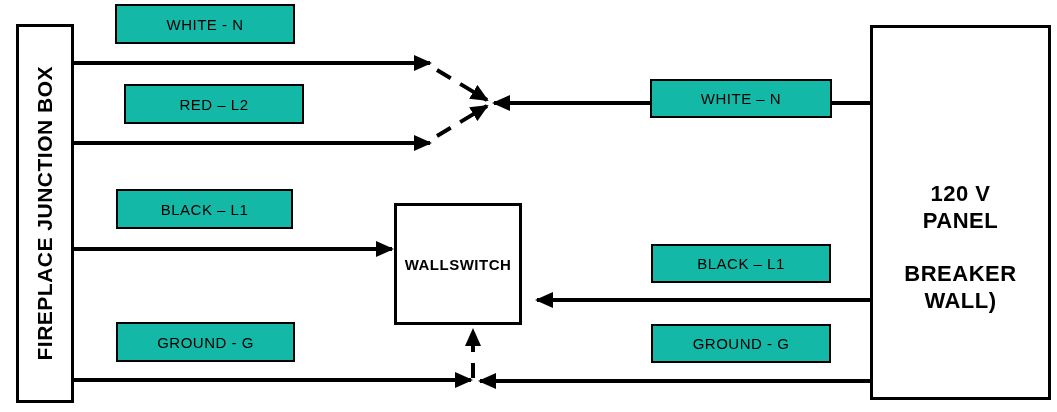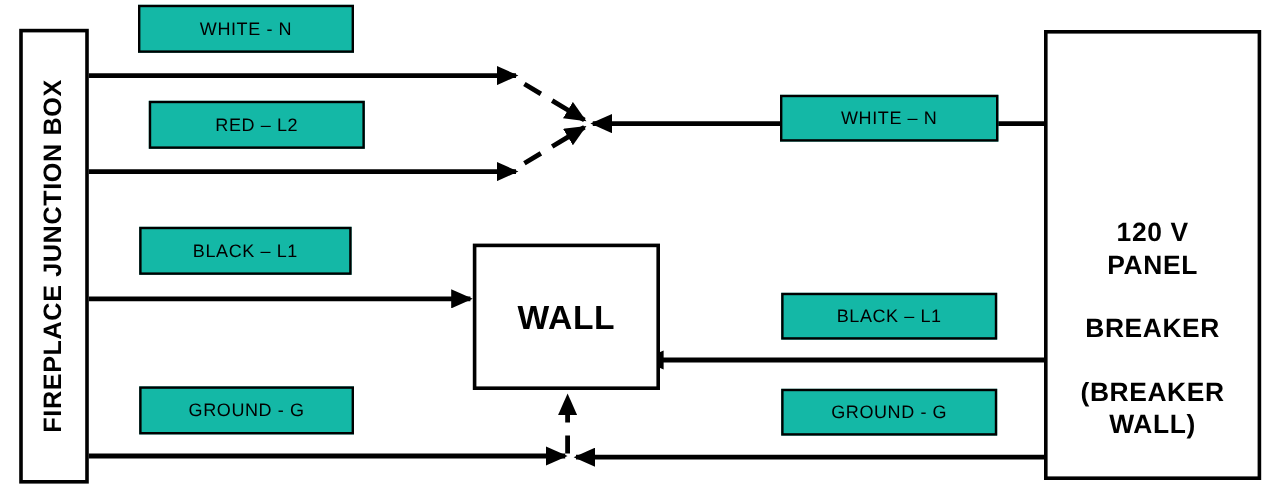--- a/index.html
+++ b/index.html
@@ -65,31 +65,31 @@
     font-size: 21px;
     letter-spacing: 0.5px;
     white-space: nowrap;
   }
 
   
   .wall-switch-box {
     position: absolute;
     left: 394px;
     top: 203px;
-    width: 156px;
+    width: 128px;
     height: 122px;
     box-sizing: border-box;
     border: 3px solid #000000;
     background: #ffffff;
     display: flex;
     flex-direction: row;
     align-items: center;
     justify-content: center;
     font-weight: 700;
-    font-size: 28px;
+    font-size: 15px;
     line-height: 27px;
     letter-spacing: 0.5px;
   }
 
   
   .power-box {
     position: absolute;
     left: 870px;
     top: 25px;
     width: 181px;
@@ -145,23 +145,23 @@
   <div class="lbl lbl-red-left">RED – L2</div>
   <div class="lbl lbl-black-left">BLACK – L1</div>
   <div class="lbl lbl-ground-left">GROUND - G</div>
 
   <div class="lbl lbl-white-right">WHITE – N</div>
   <div class="lbl lbl-black-right">BLACK – L1</div>
   <div class="lbl lbl-ground-right">GROUND - G</div>
 
   <div class="wall-switch-box">
     <div>WALL</div>
+    <div>SWITCH</div>
   </div>
 
   <div class="power-box">
     <div>120 V</div>
     <div>PANEL</div>
     <div class="gap">BREAKER</div>
-    <div class="gap">(BREAKER</div>
     <div>WALL)</div>
   </div>
 
 </div>
 
 </body></html>

